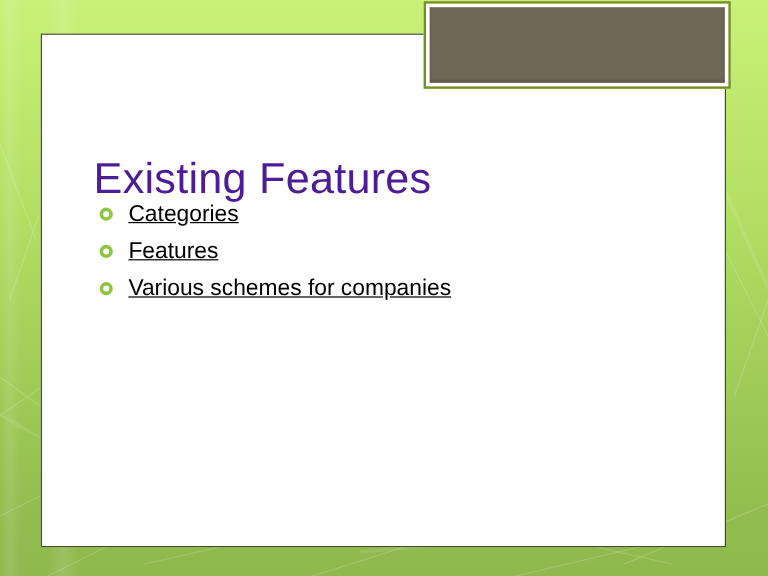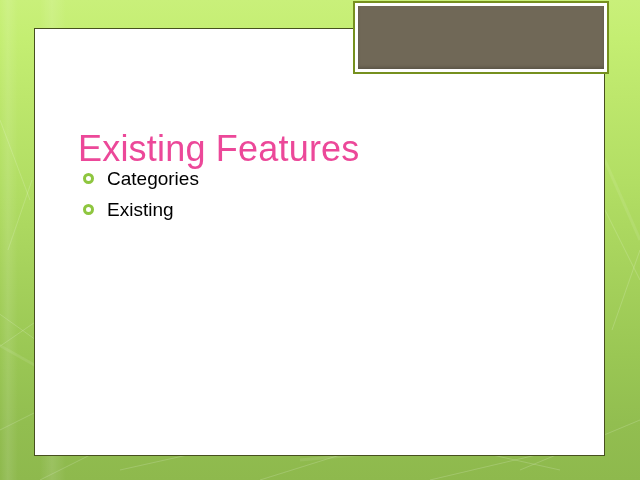--- a/index.html
+++ b/index.html
@@ -79,21 +79,21 @@
     background: #706857;
     box-shadow: inset 0 -2px 3px rgba(0,0,0,0.18);
   }
 
   #title {
     position: absolute;
     left: 43px;
     top: 74px;
     font-size: 36px;
     line-height: 44px;
-    color: #ec4899;
+    color: #4c1d95;
     font-weight: normal;
     letter-spacing: 0.2px;
     white-space: nowrap;
   }
 
   #bullet-list {
     position: absolute;
     left: 48px;
     top: 138px;
     width: 510px;
@@ -119,20 +119,21 @@
     width: 11px;
     height: 11px;
     border-radius: 50%;
     border: 3px solid #8ec63f;
     box-sizing: border-box;
     background: #ffffff;
   }
 
   .bullet-text {
     display: inline;
+    text-decoration: underline;
   }
 </style>
 </head>
 <body>
 
 <div id="slide">
 
   <div id="bg-bands"></div>
 
   <svg id="bg-texture" viewBox="0 0 640 480" preserveAspectRatio="none" aria-hidden="true">
@@ -168,22 +169,26 @@
 
     <ul id="bullet-list">
 
       <li class="bullet-item">
         <span class="bullet-marker"></span>
         <span class="bullet-text">Categories</span>
       </li>
 
       <li class="bullet-item">
         <span class="bullet-marker"></span>
-        <span class="bullet-text">Existing</span>
+        <span class="bullet-text">Features</span>
       </li>
 
 
+      <li class="bullet-item">
+        <span class="bullet-marker"></span>
+        <span class="bullet-text">Various schemes for companies</span>
+      </li>
 
 
     </ul>
 
   </div>
 </div>
 
 </body></html>

